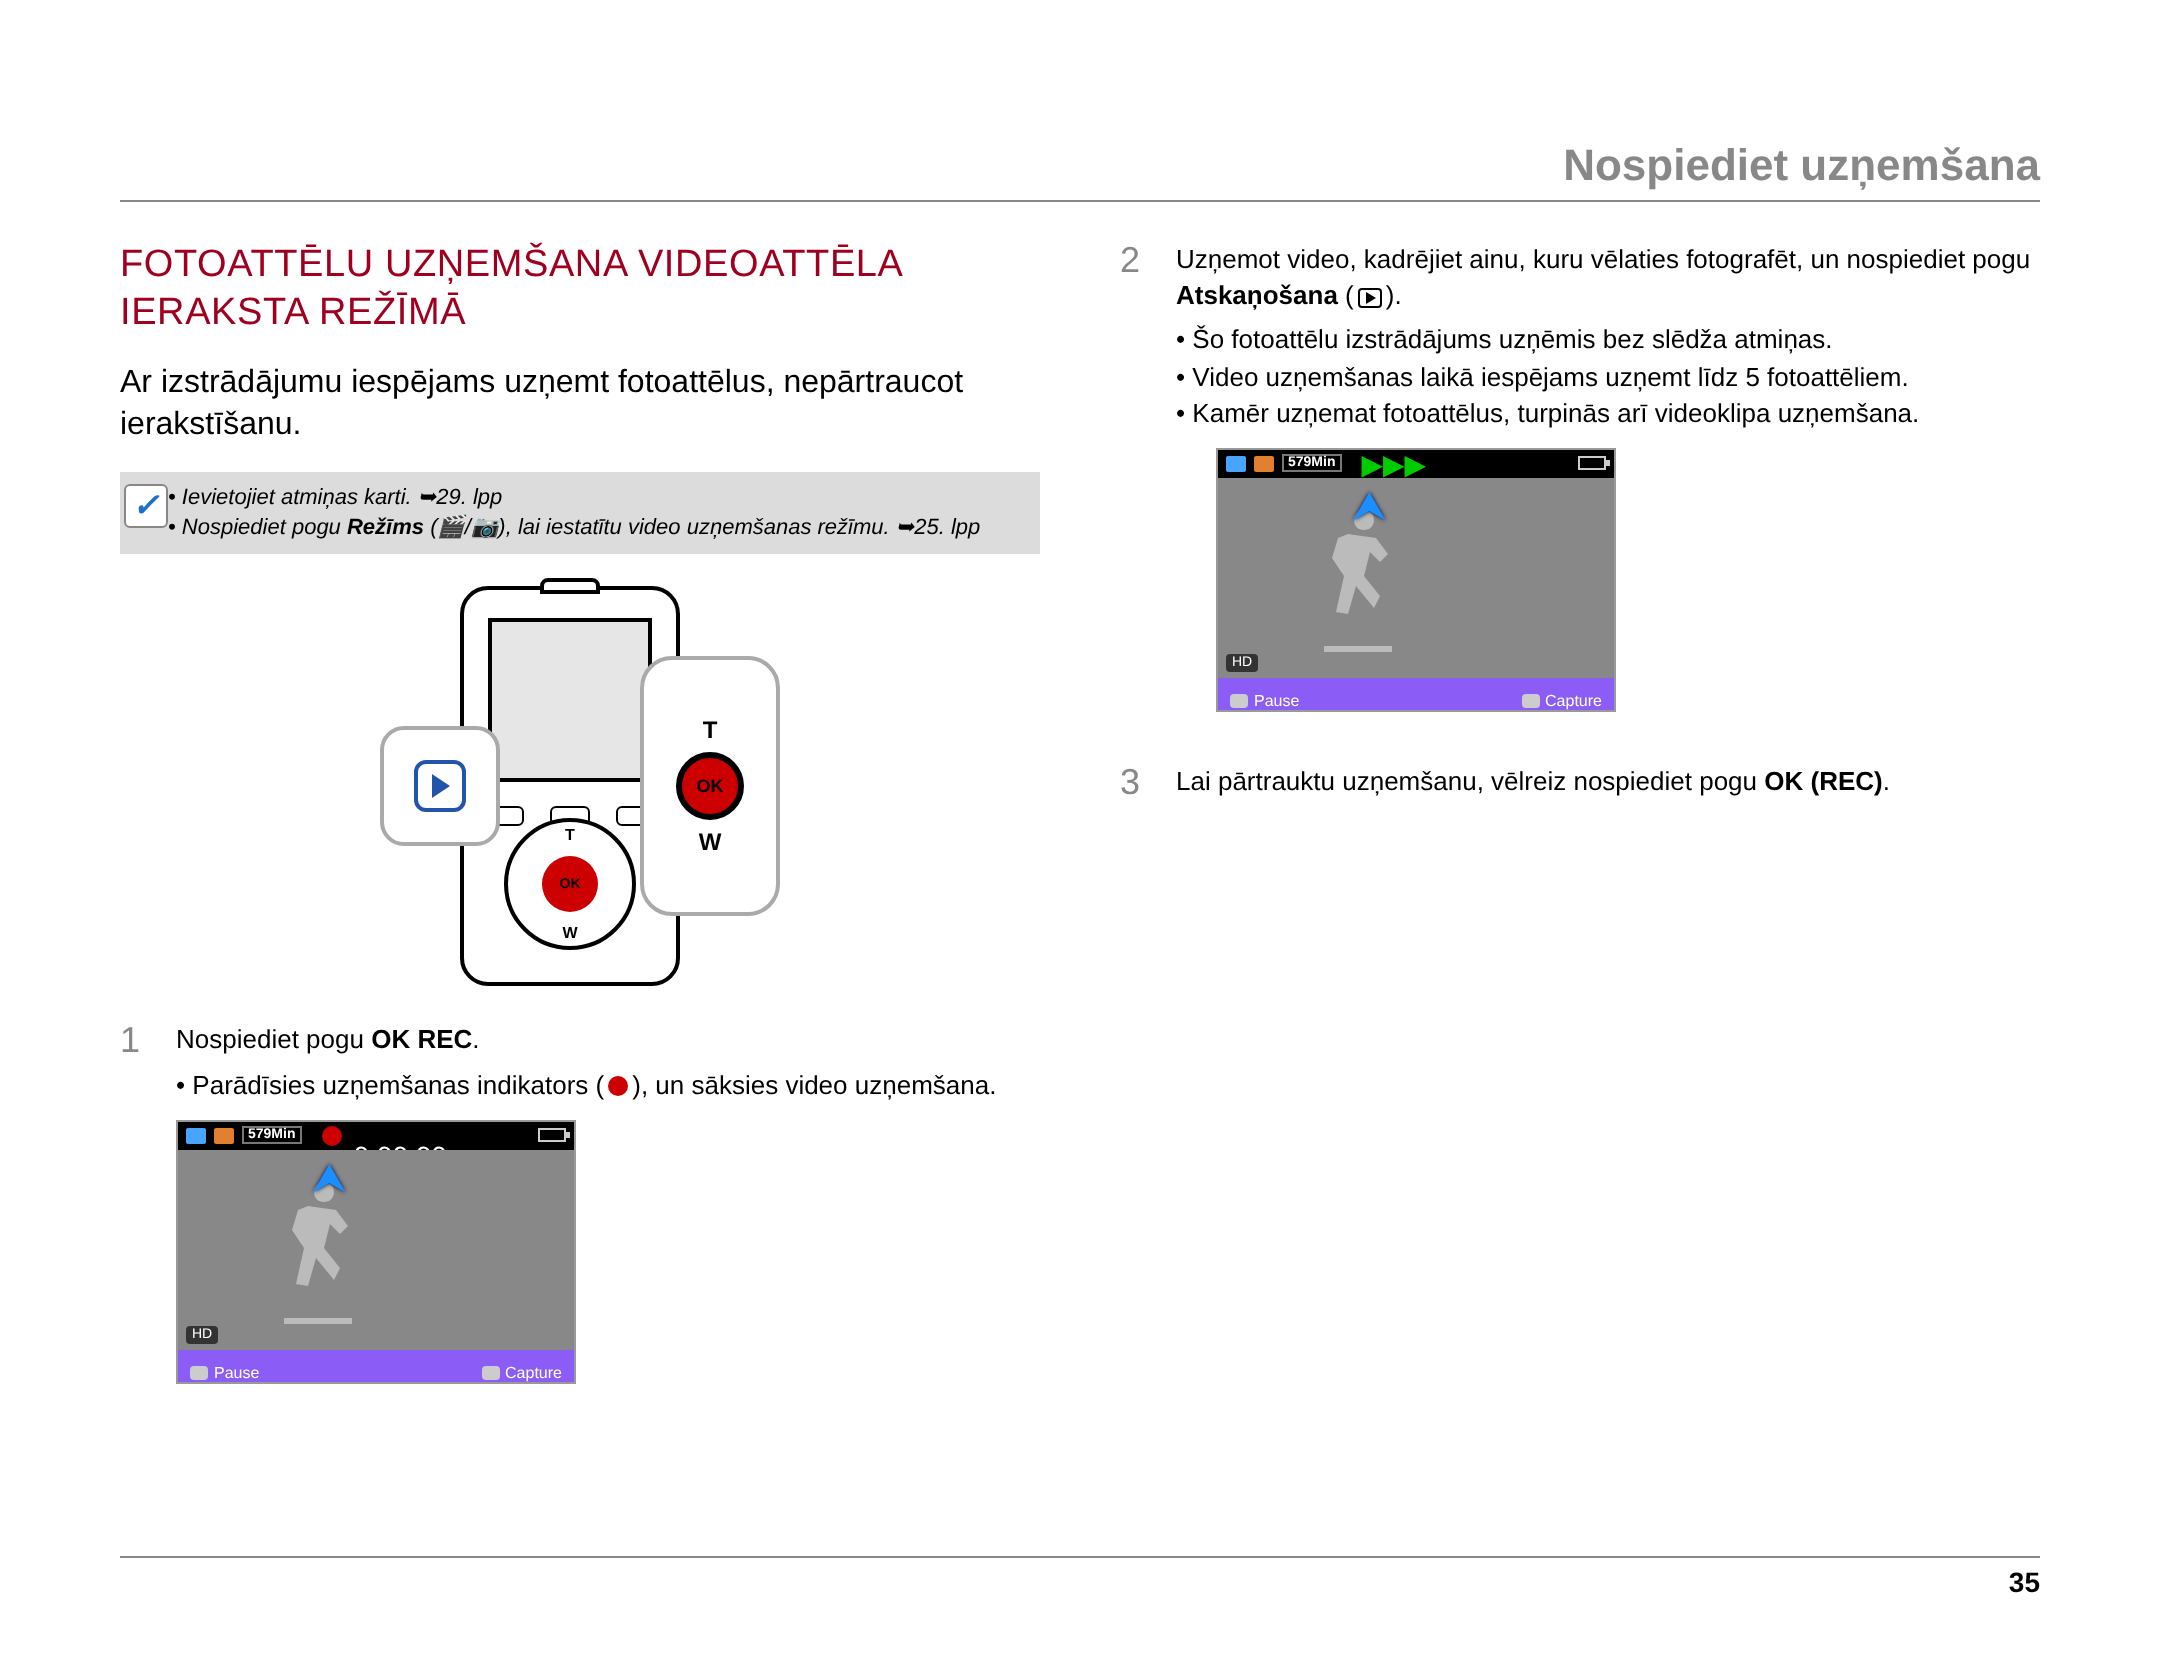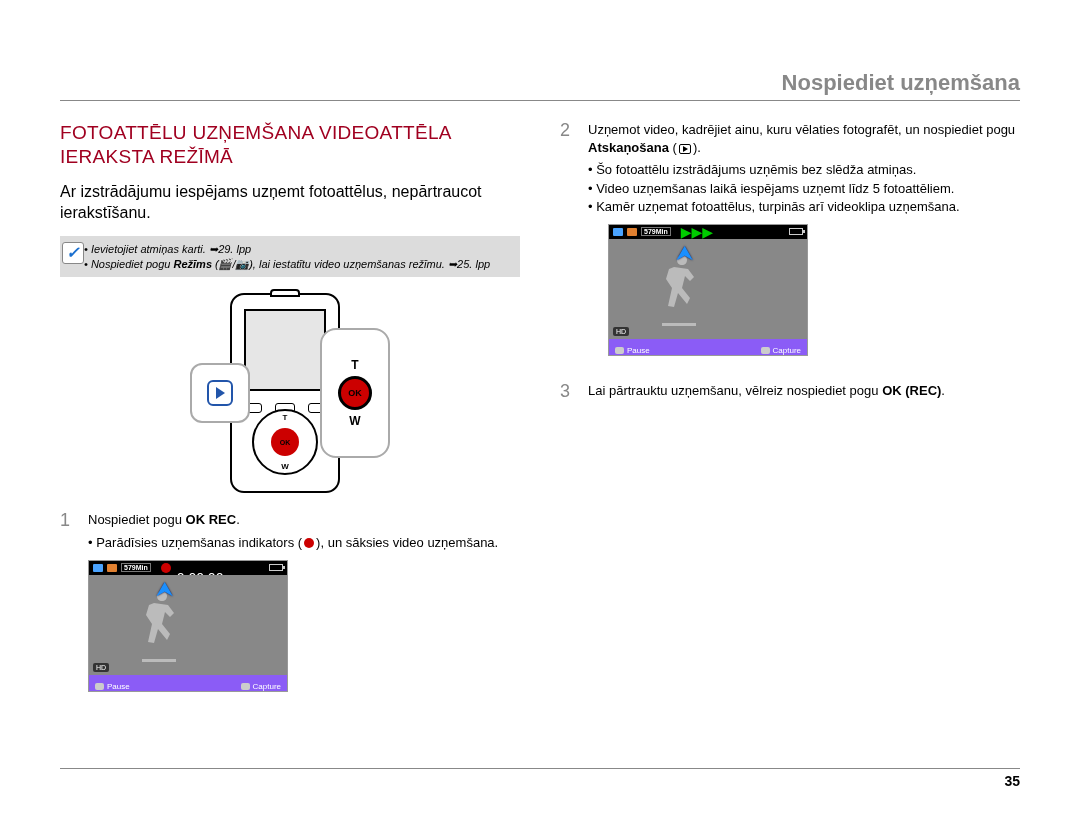--- a/index.html
+++ b/index.html
@@ -146,21 +146,21 @@
   .arrow-up { position:absolute; left:68px; top:4px; color:#1a8fff; font-size:18px; font-weight:bold; text-shadow:0 0 2px #003;}
   .lcd-green { position:absolute; right:6px; top:2px; color:#0c0; font-size:14px; }
   .lcd-hd { position:absolute; left:4px; bottom:3px; font-size:7px; background:#333; padding:1px 3px; border-radius:2px;}
   .lcd-bottom {
     height:16px; background:#8b5cf6; display:flex; align-items:flex-end; justify-content:space-between;
     padding:0 6px; font-size:8px;
   }
   .lcd-bottom span { display:flex; align-items:center; gap:3px; }
   .lcd-bottom .key { width:9px; height:7px; background:#ccc; border-radius:2px; }
   .page-num {
-    position:absolute; right:60px; bottom:38px; font-weight:bold; font-size:14px;
+    position:absolute; right:60px; bottom:28px; font-weight:bold; font-size:14px;
     border-top:1px solid #888; padding-top:4px; width:calc(100% - 120px); text-align:right;
     left:60px;
   }
 </style>
 </head>
 <body>
 
 <div class="header">
   <span>Nospiediet uzņemšana</span>
 </div>

